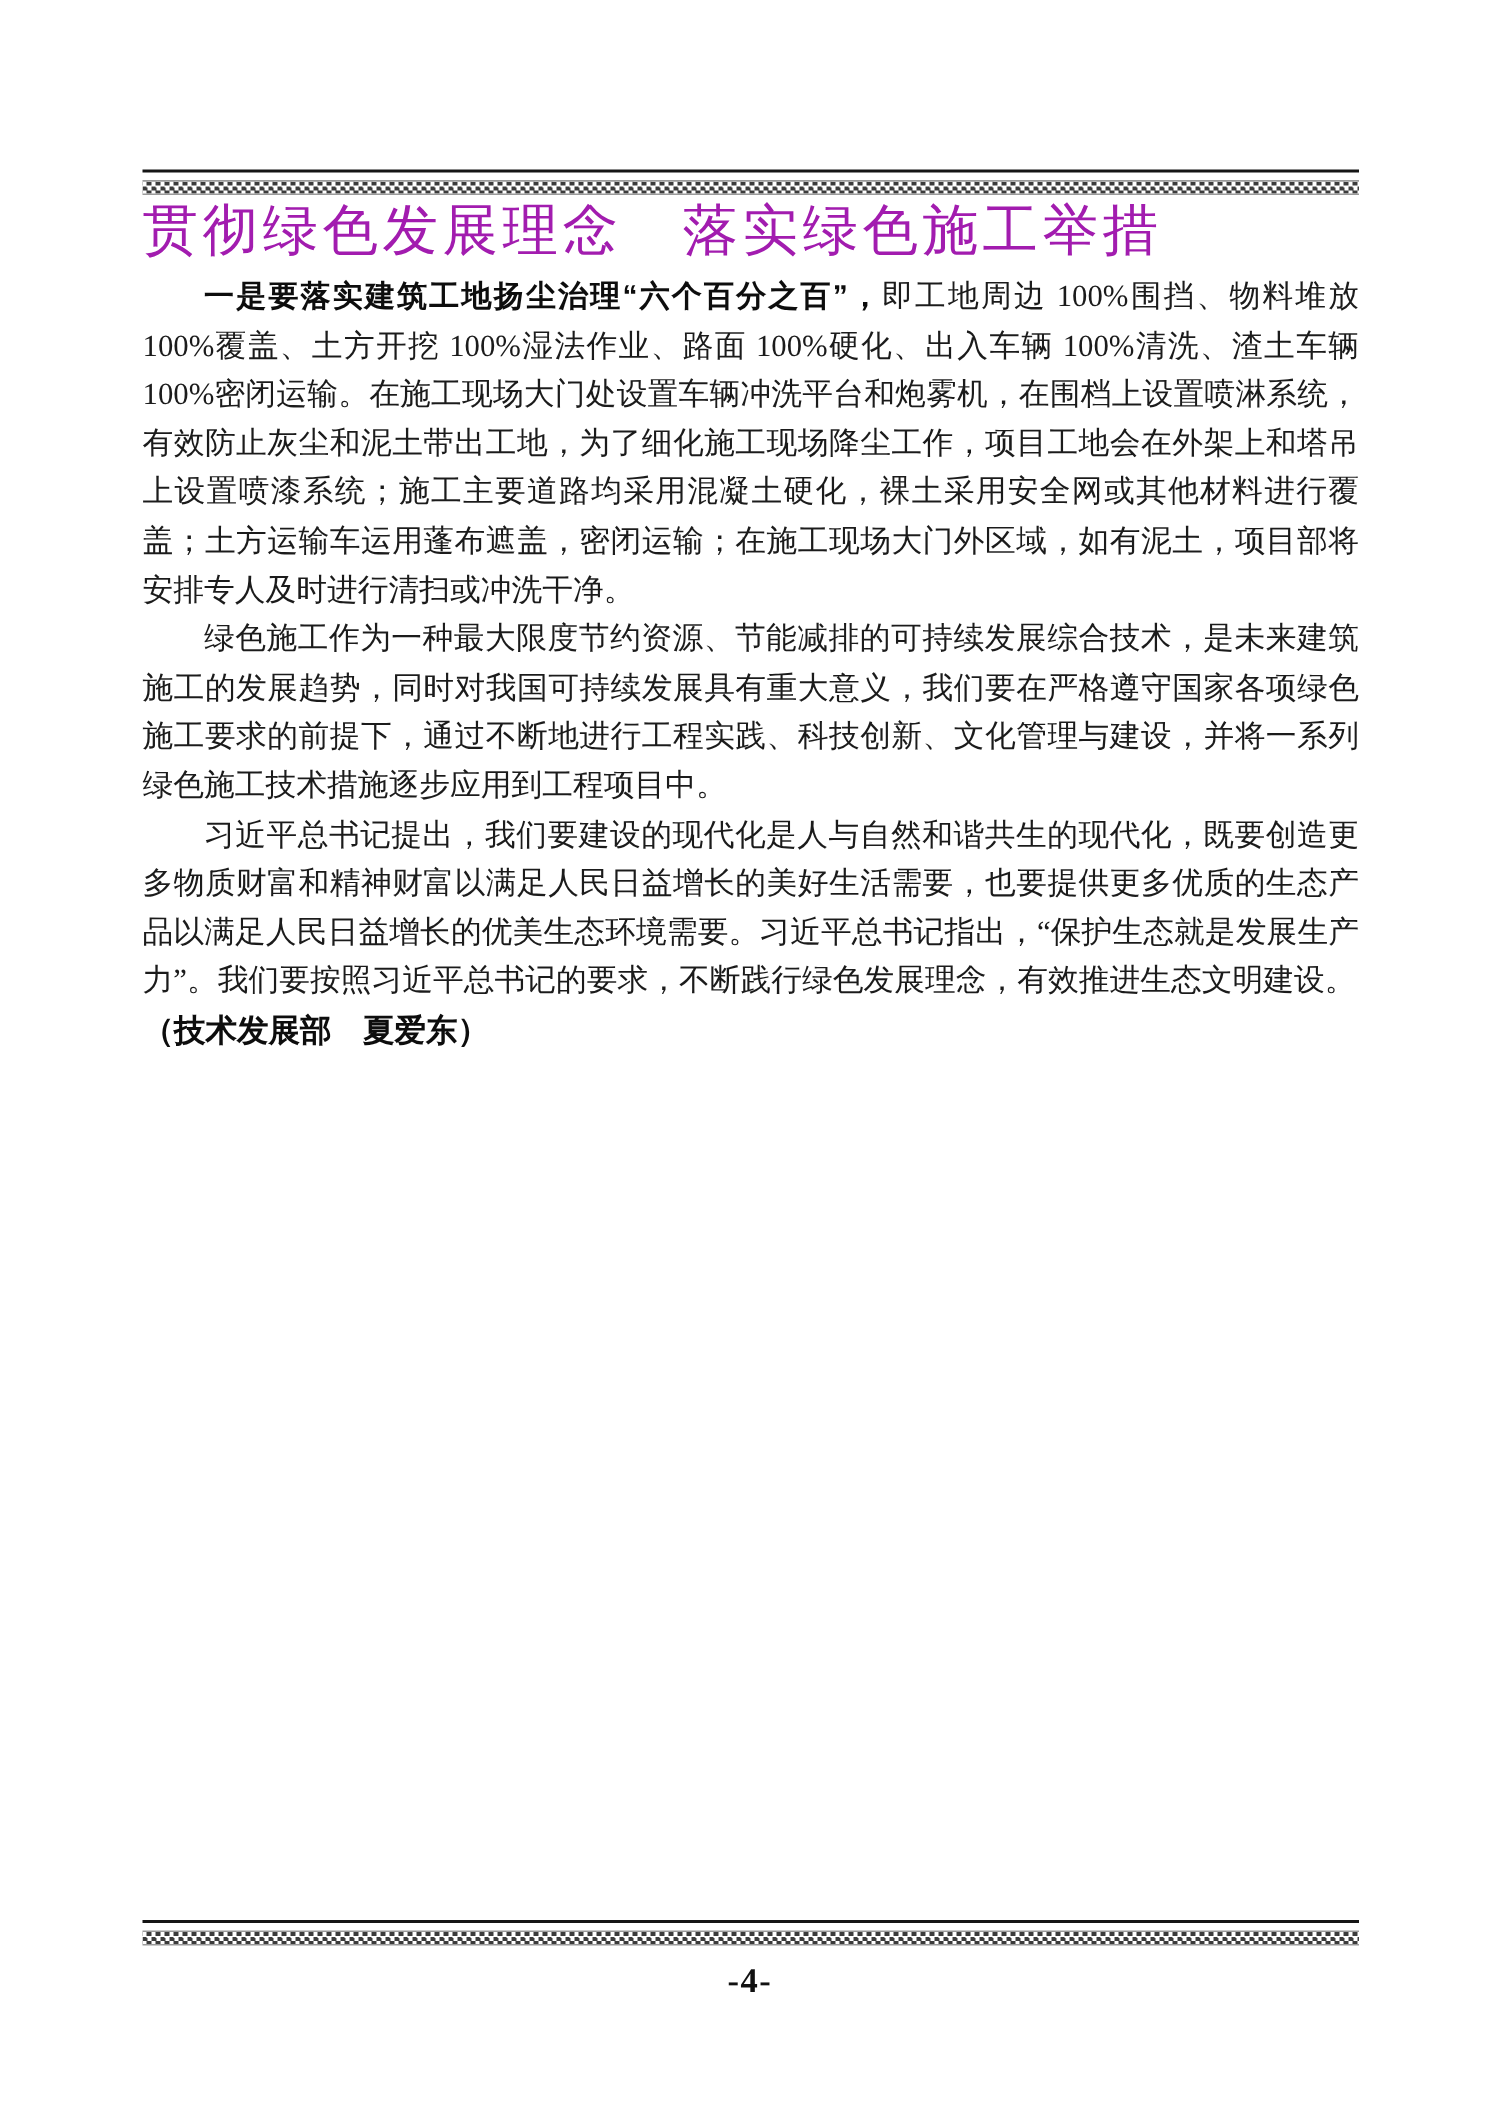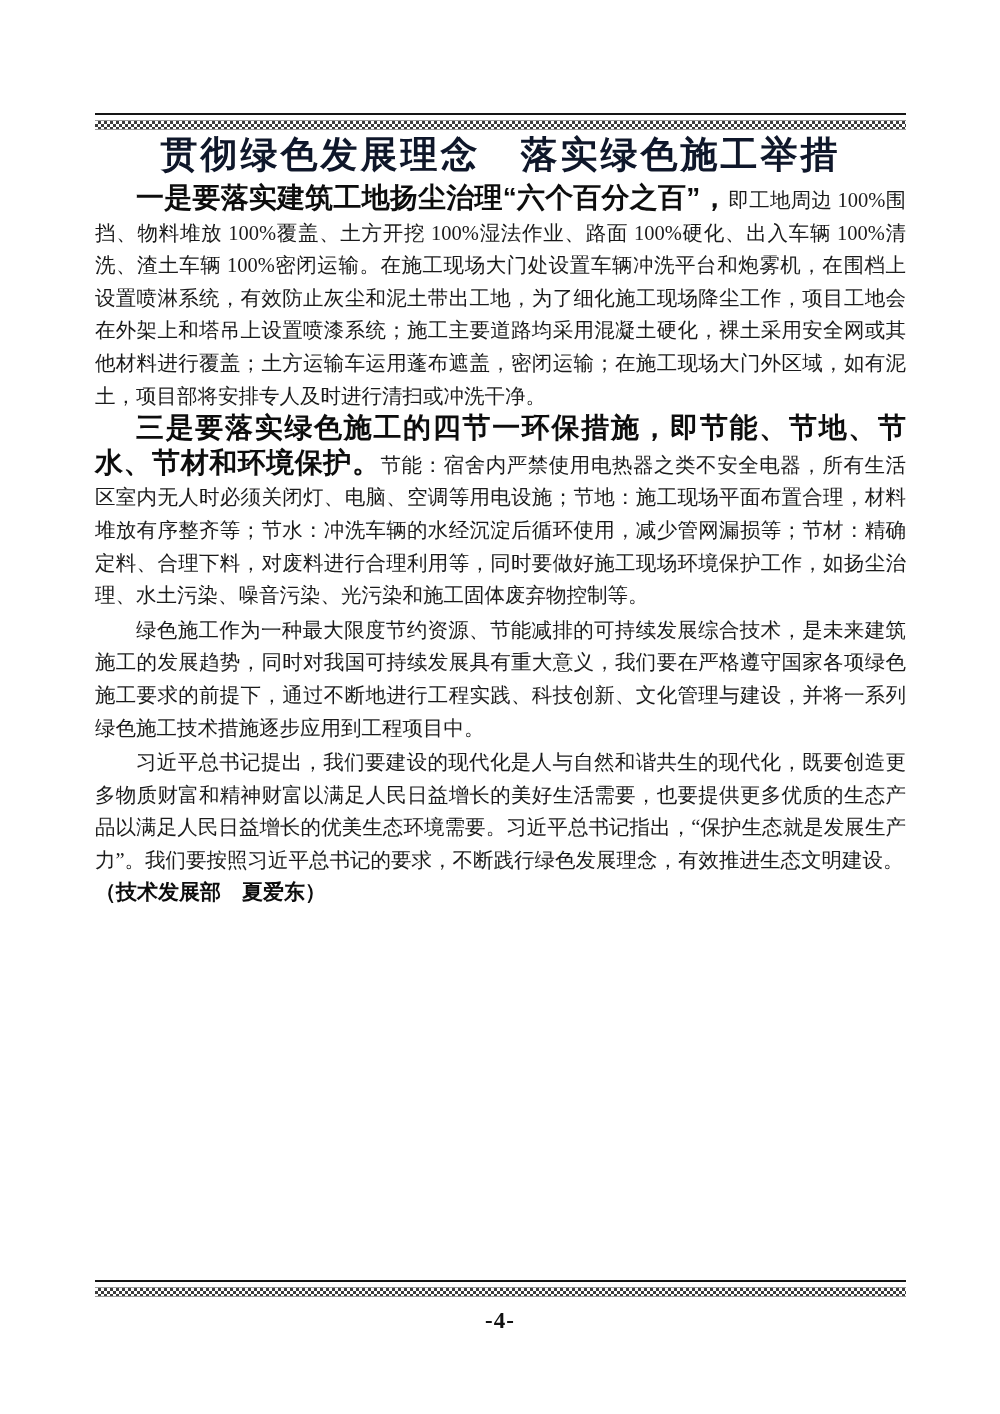--- a/index.html
+++ b/index.html
@@ -39,26 +39,25 @@
   .rule-thin.bottom    { top: 1280px; }
   .rule-pattern.bottom { top: 1287px; }
 
   
   .title {
     position: absolute;
     top: 131px;
     left: 95px;
     right: 94px;
     margin: 0;
-    text-align: center;
     font-size: 37px;
     line-height: 48px;
-    font-weight: bold;
+    font-weight: normal;
     letter-spacing: 3px;
-    color: #0f172a;
+    color: #a21caf;
   }
 
   
   .content {
     position: absolute;
     top: 182px;
     left: 95px;
     width: 811px;
   }
   .para {
@@ -66,21 +65,21 @@
     font-size: 20.5px;
     line-height: 32.6px;
     text-align: justify;
     text-justify: inter-character;
     text-indent: 2em;
     color: #1b1b1b;
   }
   .para .lead {
     font-weight: bold;
     font-family: "Liberation Sans", "DejaVu Sans", sans-serif;
-    font-size: 28px;
+    font-size: 20px;
     color: #0d0d0d;
   }
   .signature {
     margin: 0;
     padding-right: 20px;
     font-size: 21px;
     line-height: 33px;
     font-weight: bold;
     text-align: left;
     color: #0d0d0d;
@@ -107,21 +106,20 @@
   <div class="rule-thin top"></div>
   <div class="rule-pattern top"></div>
 
   <h1 class="title">贯彻绿色发展理念　落实绿色施工举措</h1>
 
   <div class="content">
 
     <p class="para"><b class="lead">一是要落实建筑工地扬尘治理“六个百分之百”，</b><span>即工地周边 100%围挡、物料堆放 100%覆盖、土方开挖 100%湿法作业、路面 100%硬化、出入车辆 100%清洗、渣土车辆 100%密闭运输。在施工现场大门处设置车辆冲洗平台和炮雾机，在围档上设置喷淋系统，有效防止灰尘和泥土带出工地，为了细化施工现场降尘工作，项目工地会在外架上和塔吊上设置喷漆系统；施工主要道路均采用混凝土硬化，裸土采用安全网或其他材料进行覆盖；土方运输车运用蓬布遮盖，密闭运输；在施工现场大门外区域，如有泥土，项目部将安排专人及时进行清扫或冲洗干净。</span></p>
 
 
-    <p class="para"><b class="lead">三是要落实绿色施工的四节一环保措施，即节能、节地、节水、节材和环境保护。</b><span>节能：宿舍内严禁使用电热器之类不安全电器，所有生活区室内无人时必须关闭灯、电脑、空调等用电设施；节地：施工现场平面布置合理，材料堆放有序整齐等；节水：冲洗车辆的水经沉淀后循环使用，减少管网漏损等；节材：精确定料、合理下料，对废料进行合理利用等，同时要做好施工现场环境保护工作，如扬尘治理、水土污染、噪音污染、光污染和施工固体废弃物控制等。</span></p>
 
     <p class="para"><b class="lead"></b><span>绿色施工作为一种最大限度节约资源、节能减排的可持续发展综合技术，是未来建筑施工的发展趋势，同时对我国可持续发展具有重大意义，我们要在严格遵守国家各项绿色施工要求的前提下，通过不断地进行工程实践、科技创新、文化管理与建设，并将一系列绿色施工技术措施逐步应用到工程项目中。</span></p>
 
     <p class="para"><b class="lead"></b><span>习近平总书记提出，我们要建设的现代化是人与自然和谐共生的现代化，既要创造更多物质财富和精神财富以满足人民日益增长的美好生活需要，也要提供更多优质的生态产品以满足人民日益增长的优美生态环境需要。习近平总书记指出，“保护生态就是发展生产力”。我们要按照习近平总书记的要求，不断践行绿色发展理念，有效推进生态文明建设。</span></p>
 
     <p class="signature">（技术发展部　夏爱东）</p>
   </div>
 
   <div class="rule-thin bottom"></div>
   <div class="rule-pattern bottom"></div>

